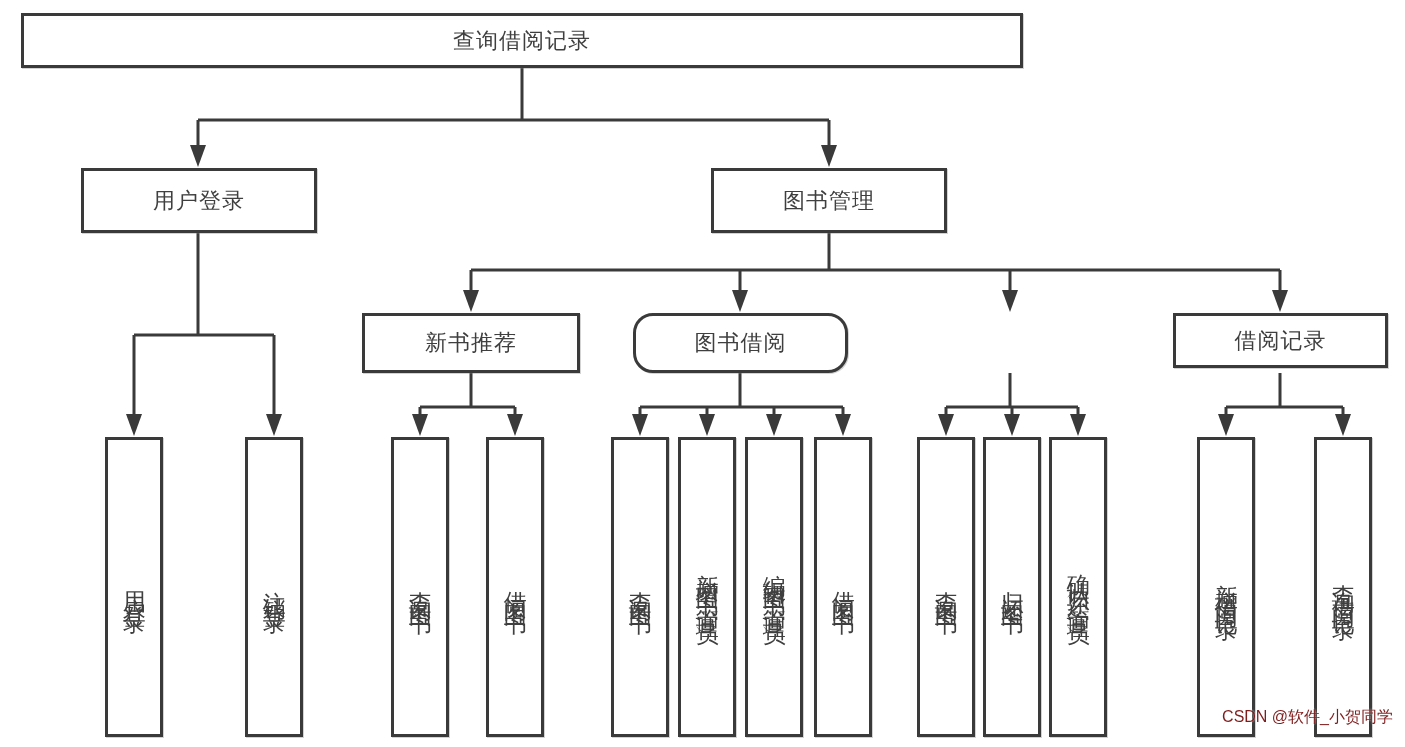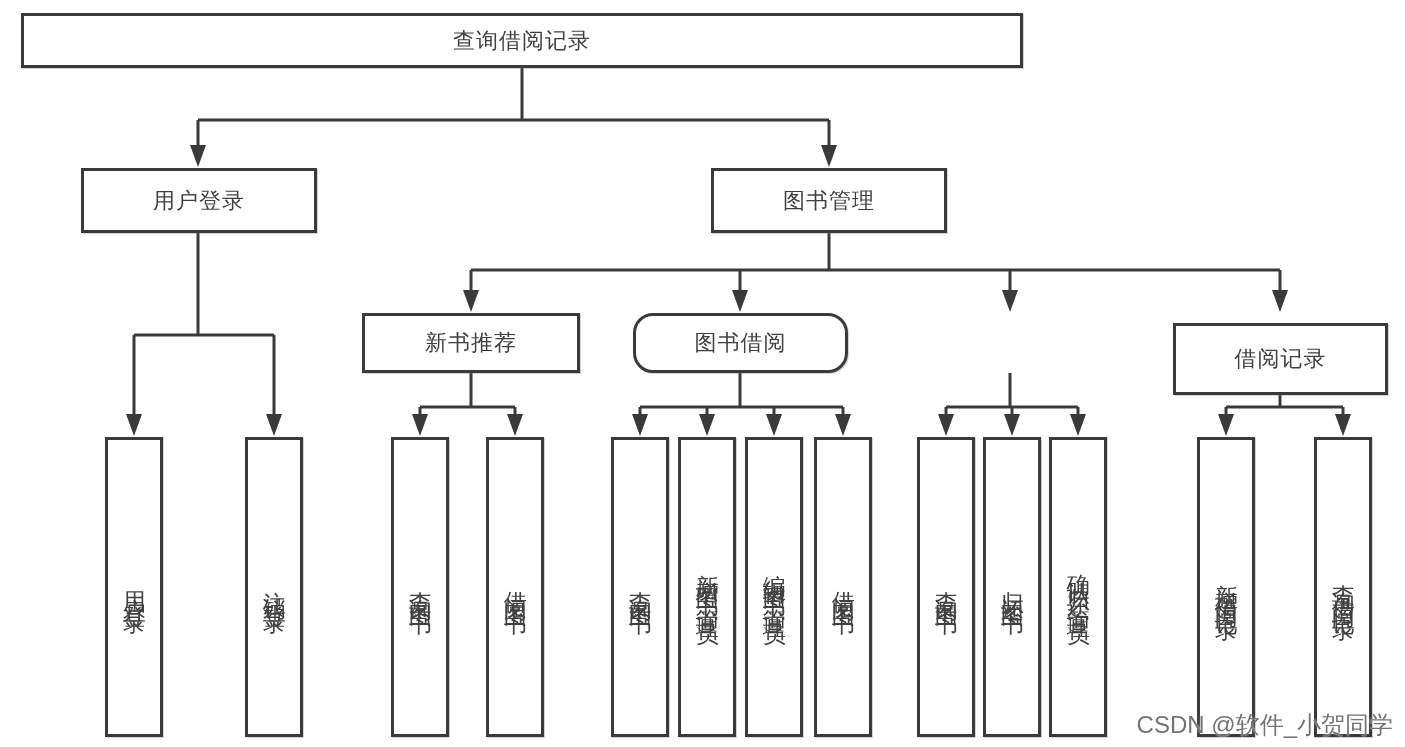--- a/index.html
+++ b/index.html
@@ -32,23 +32,23 @@
     writing-mode: vertical-rl;
     text-orientation: mixed;
     font-size: 23px;
     line-height: 1.1;
     letter-spacing: 7px;
     white-space: nowrap;
   }
   #watermark {
     position: absolute;
     right: 12px;
-    bottom: 6px;
-    font-size: 24px;
-    color: #737373;
+    bottom: 19px;
+    font-size: 16px;
+    color: #7f1d1d;
     text-shadow: 0 0 2px rgba(255,255,255,0.9);
     pointer-events: none;
   }
 </style>
 </head>
 <body>
 
 <div id="canvas">
 
   <svg id="wires" viewBox="0 0 1405 747" xmlns="http://www.w3.org/2000/svg">
@@ -101,21 +101,21 @@
   <div class="box hbox" style="left:711px; top:168px; width:236px; height:65px;">
     <span>图书管理</span>
   </div>
 
   <div class="box hbox" style="left:362px; top:313px; width:218px; height:60px;">
     <span>新书推荐</span>
   </div>
   <div class="box hbox" style="left:633px; top:313px; width:215px; height:60px;border-radius:20px;">
     <span>图书借阅</span>
   </div>
-  <div class="box hbox" style="left:1173px; top:323px; width:215px; height:72px;text-align:center;">
+  <div class="box hbox" style="left:1173px; top:313px; width:215px; height:55px;text-align:center;">
     <span>借阅记录</span>
   </div>
 
   <div class="box" style="left:105px; top:437px; width:58px; height:300px;">
     <span class="vbox-label">用户登录</span>
   </div>
   <div class="box" style="left:245px; top:437px; width:58px; height:300px;">
     <span class="vbox-label">注销登录</span>
   </div>
 

